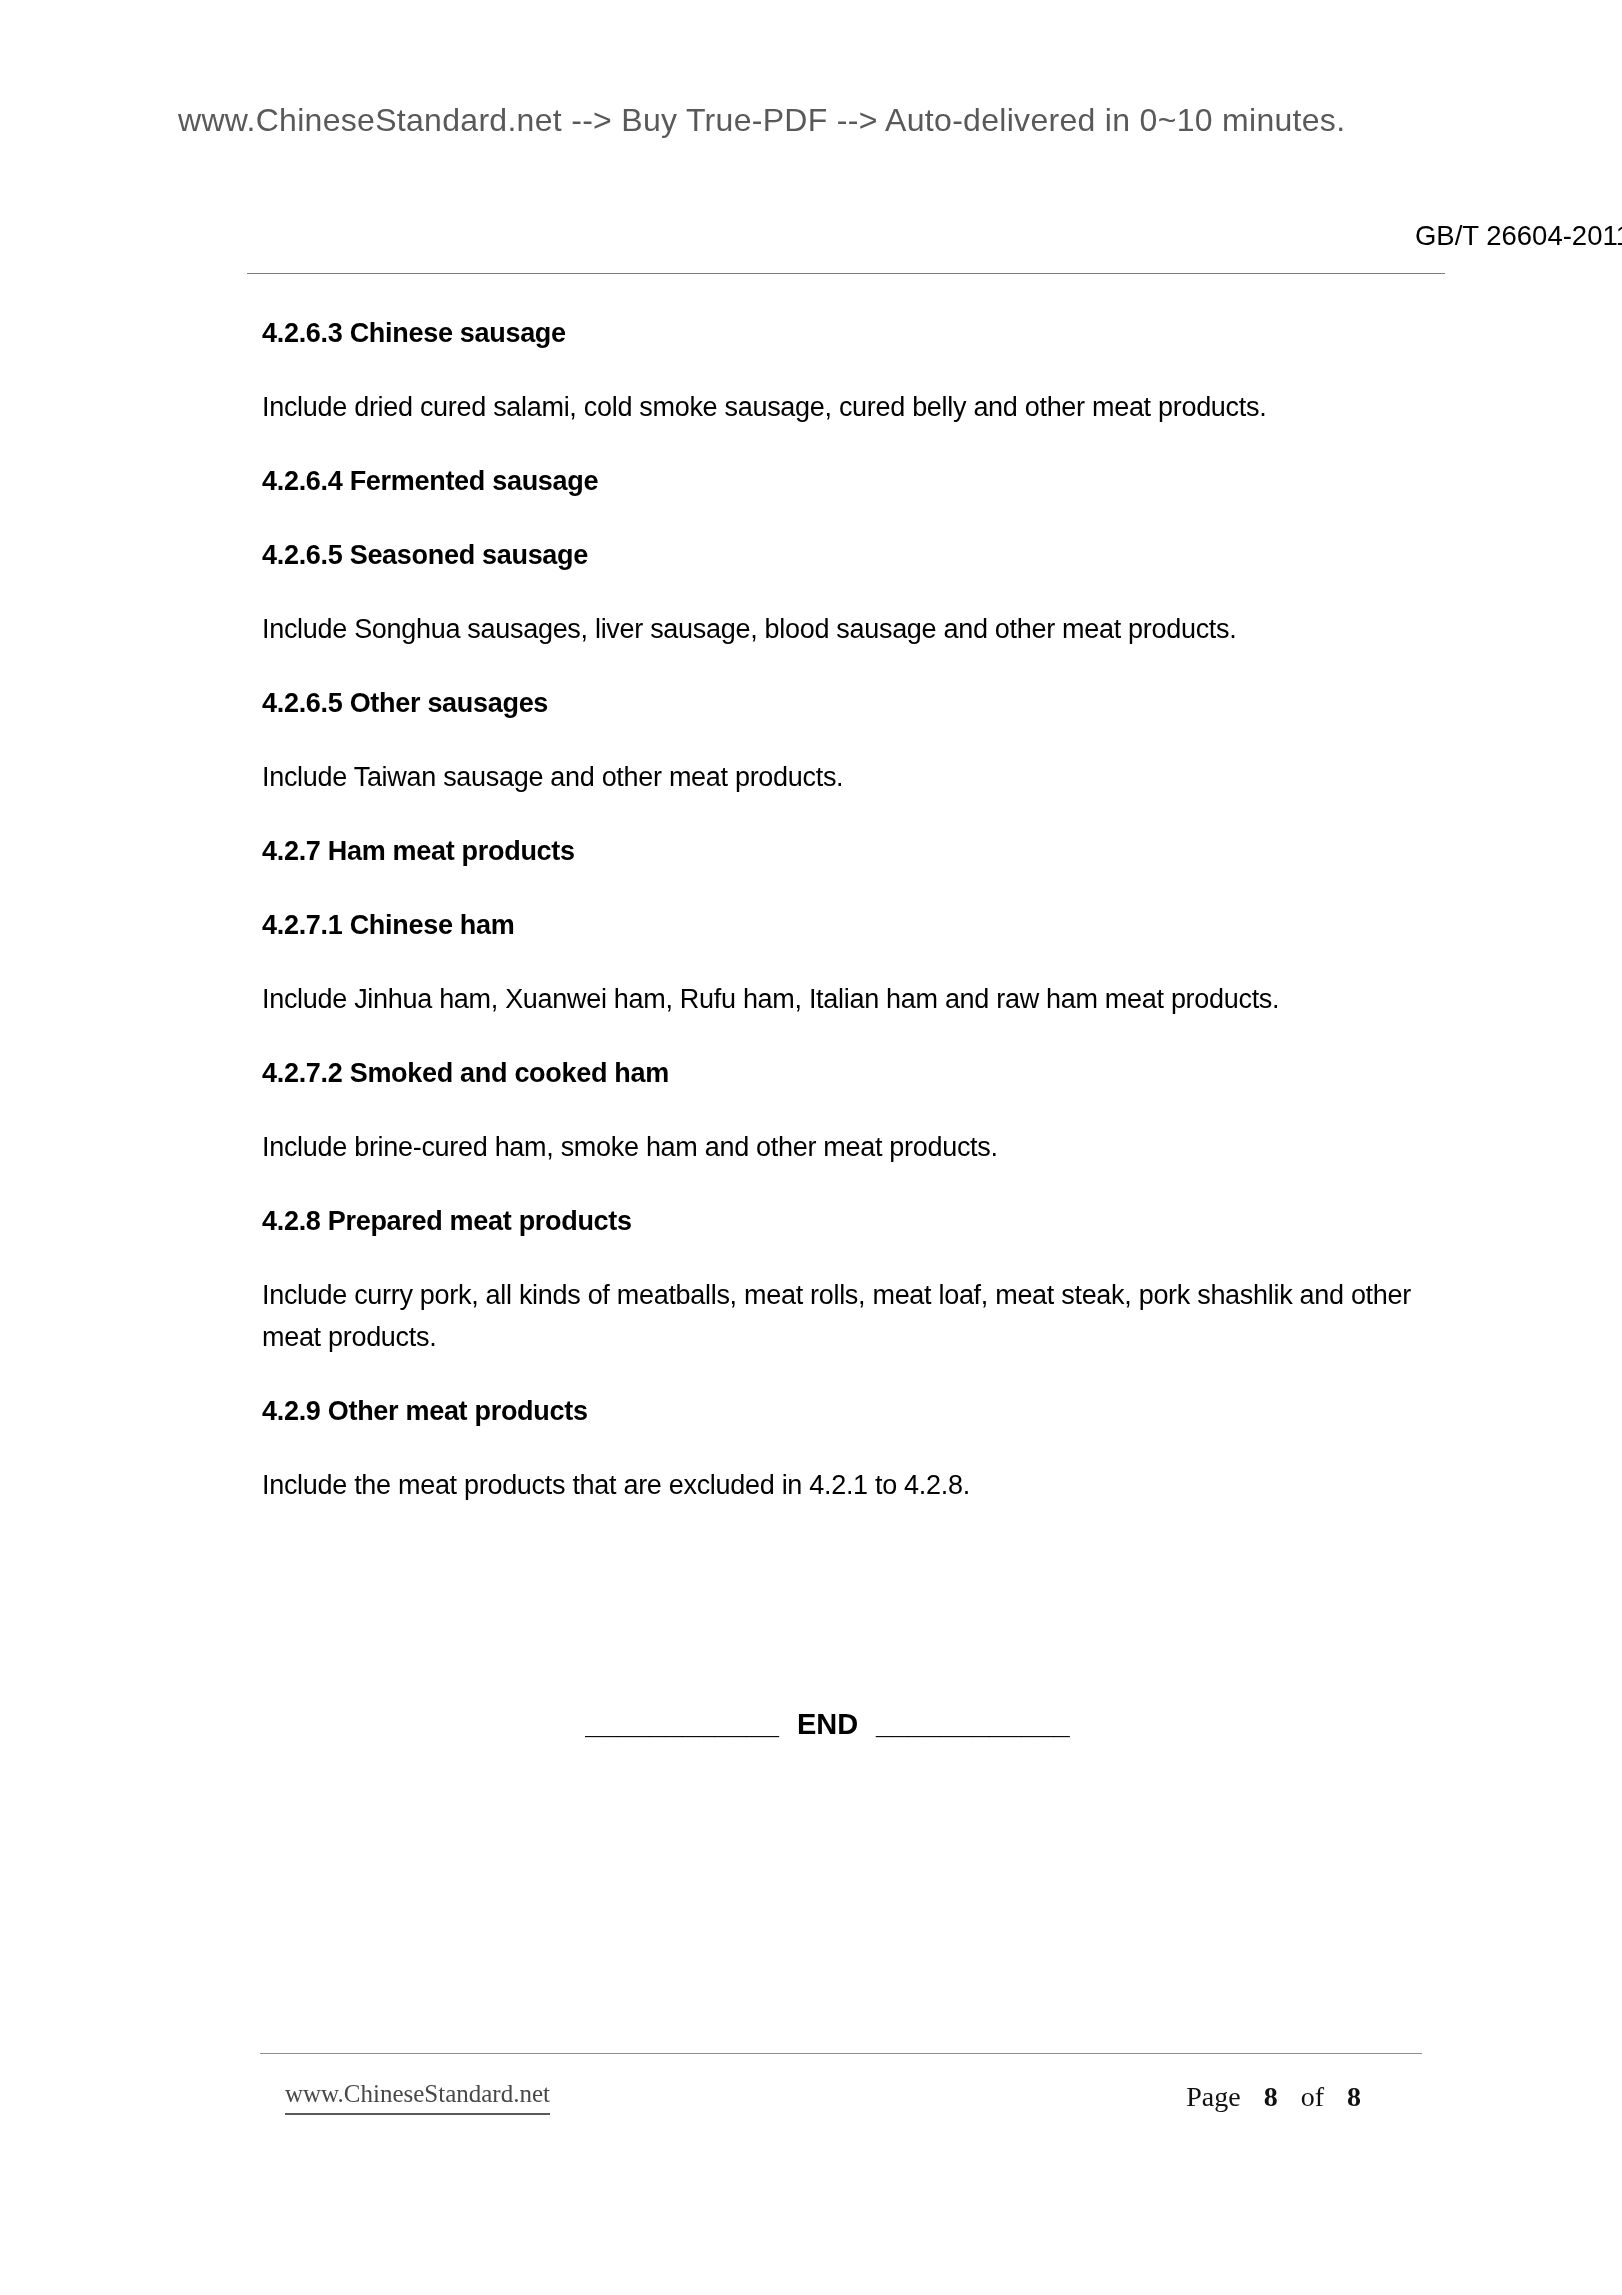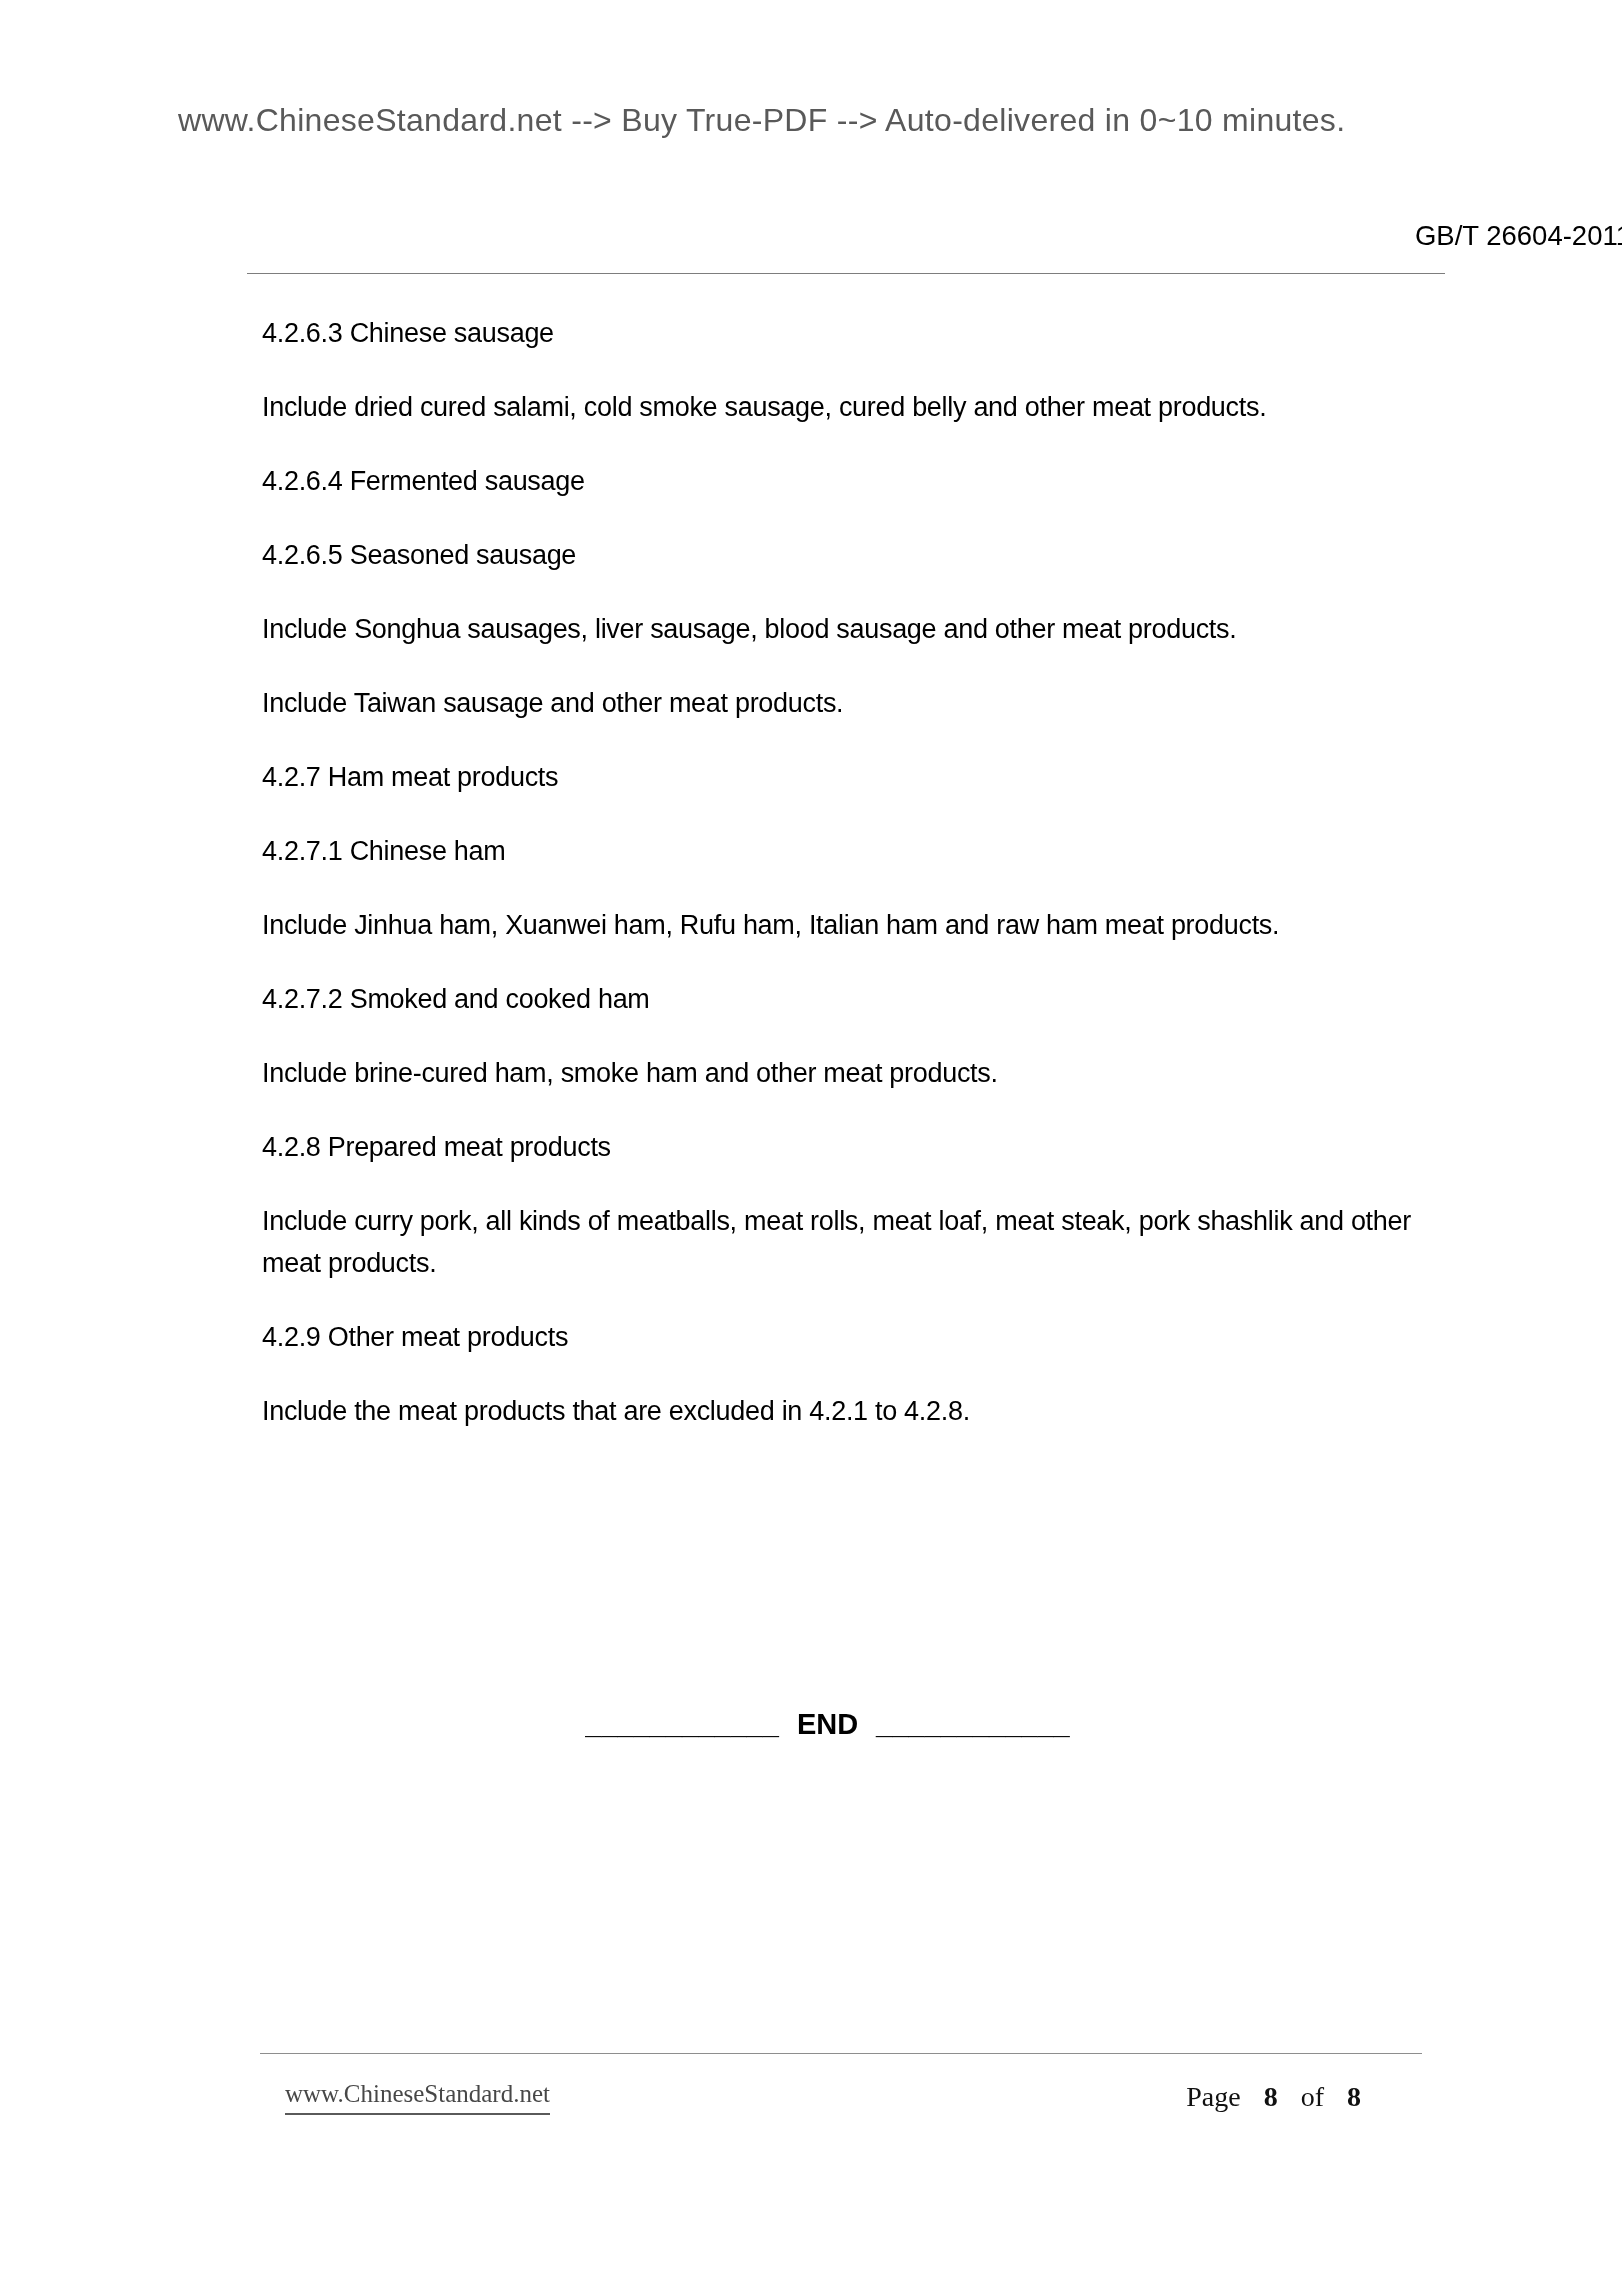--- a/index.html
+++ b/index.html
@@ -35,21 +35,21 @@
     border-top:1.7px solid var(--c-rule-top);
   }
   .content{
     position:absolute;left:238px;top:288px;width:1174px;
     letter-spacing:-0.3px;
   }
   .content .block{
     font-size:27px;line-height:42px;
     margin:0 0 32px 0;
   }
-  .content .heading{font-weight:normal;}
+  .content .heading{font-weight:bold;}
   .end-marker{
     position:absolute;left:0;right:0;top:1679px;
     text-align:center;
     font-size:29px;line-height:43px;font-weight:bold;
     color:var(--c-body);
     white-space:nowrap;
   }
   .end-marker .end-label{margin:0 10px;}
   .rule-bottom{
     position:absolute;left:236px;top:2029px;width:1162px;
@@ -82,20 +82,21 @@
 <div class="doc-title">GB/T 26604-2011</div>
 
 <div class="rule-top"></div>
 
 <div class="content">
   <div class="block heading">4.2.6.3 Chinese sausage</div>
   <div class="block paragraph">Include dried cured salami, cold smoke sausage, cured belly and other meat products.</div>
   <div class="block heading">4.2.6.4 Fermented sausage</div>
   <div class="block heading">4.2.6.5 Seasoned sausage</div>
   <div class="block paragraph">Include Songhua sausages, liver sausage, blood sausage and other meat products.</div>
+  <div class="block heading">4.2.6.5 Other sausages</div>
   <div class="block paragraph">Include Taiwan sausage and other meat products.</div>
   <div class="block heading">4.2.7 Ham meat products</div>
   <div class="block heading">4.2.7.1 Chinese ham</div>
   <div class="block paragraph">Include Jinhua ham, Xuanwei ham, Rufu ham, Italian ham and raw ham meat products.</div>
   <div class="block heading">4.2.7.2 Smoked and cooked ham</div>
   <div class="block paragraph">Include brine-cured ham, smoke ham and other meat products.</div>
   <div class="block heading">4.2.8 Prepared meat products</div>
   <div class="block paragraph">Include curry pork, all kinds of meatballs, meat rolls, meat loaf, meat steak, pork shashlik and other meat products.</div>
   <div class="block heading">4.2.9 Other meat products</div>
   <div class="block paragraph">Include the meat products that are excluded in 4.2.1 to 4.2.8.</div>

